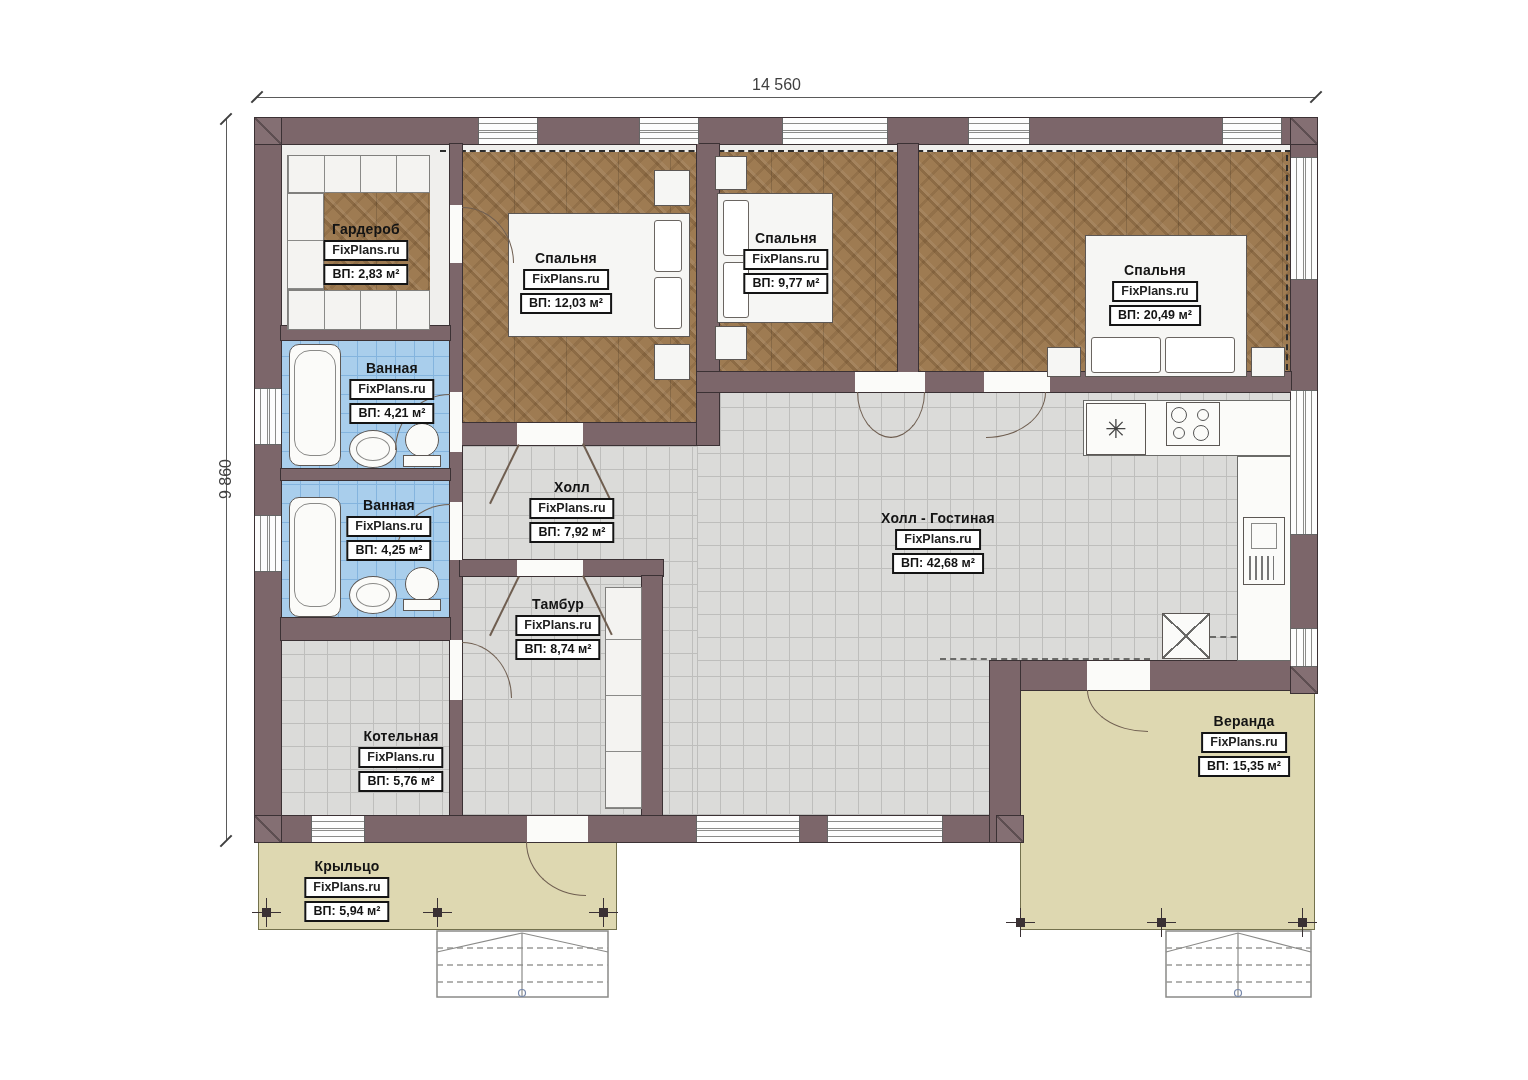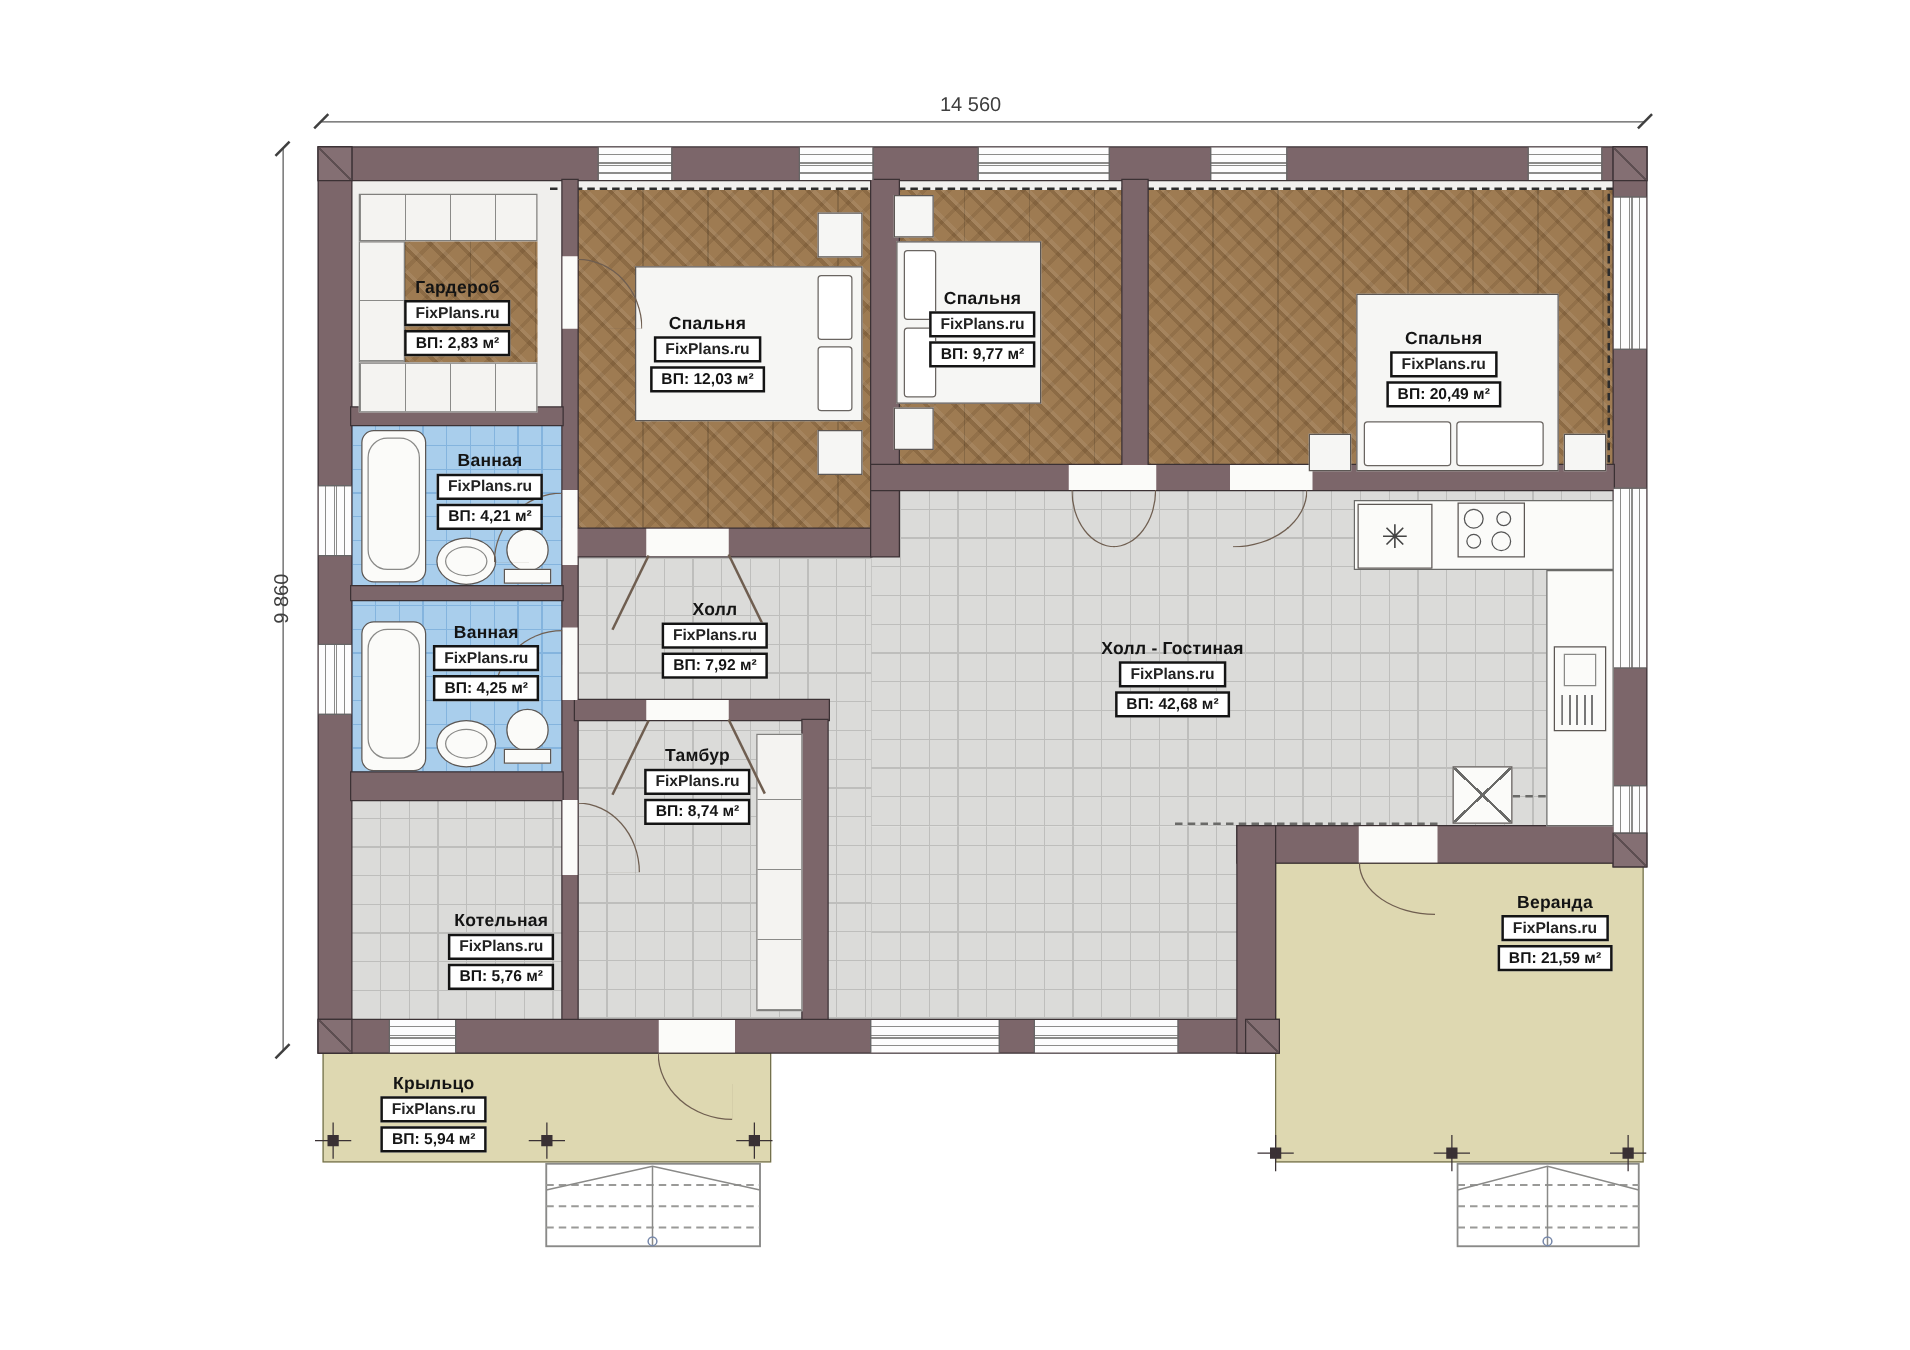--- a/index.html
+++ b/index.html
@@ -306,21 +306,21 @@
     <div class="lbox">ВП: 8,74 м²</div>
   </div>
   <div class="rlabel" style="left:401px;top:728px">
     <div class="rname">Котельная</div>
     <div class="lbox brand">FixPlans.ru</div>
     <div class="lbox">ВП: 5,76 м²</div>
   </div>
   <div class="rlabel" style="left:1244px;top:713px">
     <div class="rname">Веранда</div>
     <div class="lbox brand">FixPlans.ru</div>
-    <div class="lbox">ВП: 21,59 м²</div>
+    <div class="lbox">ВП: 15,35 м²</div>
   </div>
   <div class="rlabel" style="left:347px;top:858px">
     <div class="rname">Крыльцо</div>
     <div class="lbox brand">FixPlans.ru</div>
     <div class="lbox">ВП: 5,94 м²</div>
   </div>
 
 </div>
 
 </body></html>

